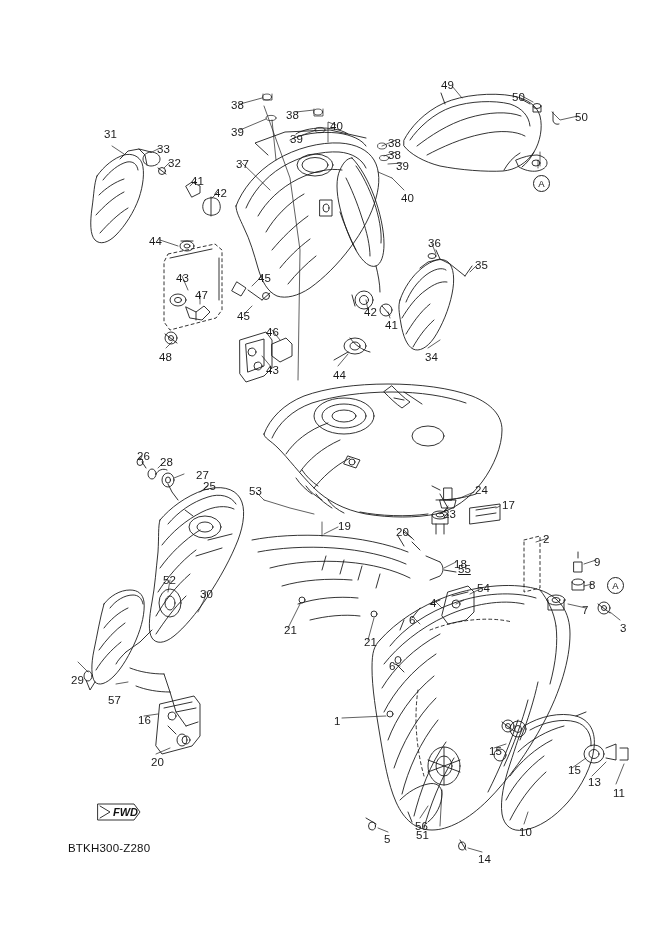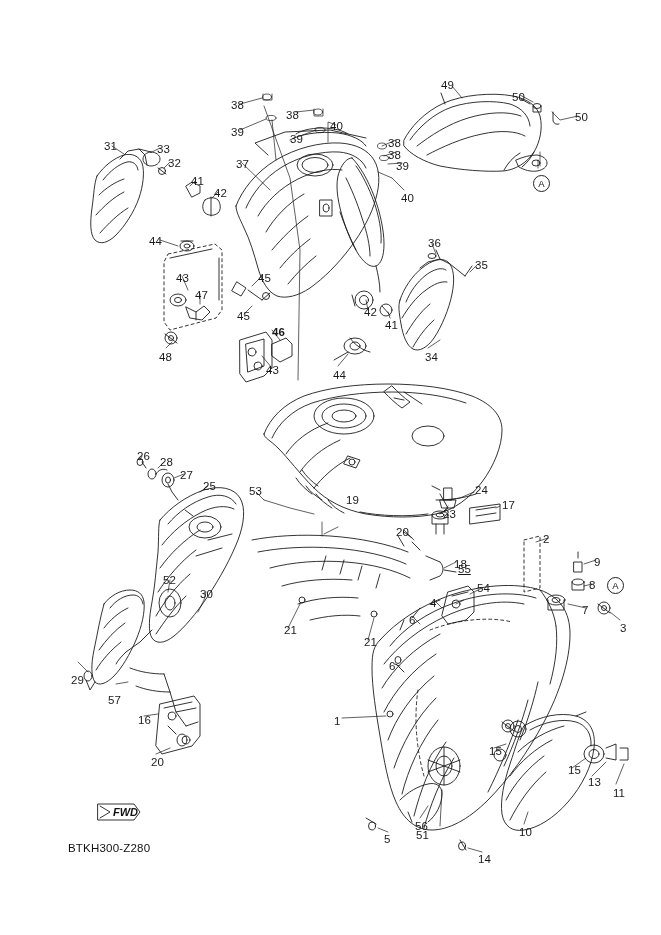--- a/index.html
+++ b/index.html
@@ -501,46 +501,46 @@
       <div class="callout" style="left: 231px; top: 127px;">39</div>
       <div class="callout" style="left: 290px; top: 134px;">39</div>
       <div class="callout" style="left: 330px; top: 121px;">40</div>
       <div class="callout" style="left: 388px; top: 138px;">38</div>
       <div class="callout" style="left: 388px; top: 150px;">38</div>
       <div class="callout" style="left: 396px; top: 161px;">39</div>
       <div class="callout" style="left: 401px; top: 193px;">40</div>
       <div class="callout" style="left: 441px; top: 80px;">49</div>
       <div class="callout" style="left: 512px; top: 92px;">50</div>
       <div class="callout" style="left: 575px; top: 112px;">50</div>
-      <div class="callout" style="left: 104px; top: 141px;">31</div>
+      <div class="callout" style="left: 104px; top: 129px;">31</div>
       <div class="callout" style="left: 157px; top: 144px;">33</div>
       <div class="callout" style="left: 168px; top: 158px;">32</div>
       <div class="callout" style="left: 236px; top: 159px;">37</div>
       <div class="callout" style="left: 191px; top: 176px;">41</div>
       <div class="callout" style="left: 214px; top: 188px;">42</div>
       <div class="callout" style="left: 428px; top: 238px;">36</div>
       <div class="callout" style="left: 475px; top: 260px; text-align: right;">35</div>
       <div class="callout" style="left: 149px; top: 236px;">44</div>
       <div class="callout" style="left: 176px; top: 273px;">43</div>
       <div class="callout" style="left: 195px; top: 290px;">47</div>
       <div class="callout" style="left: 258px; top: 273px;">45</div>
       <div class="callout" style="left: 237px; top: 311px;">45</div>
-      <div class="callout" style="left: 272px; top: 327px; font-weight: bold;">46</div>
+      <div class="callout" style="left: 266px; top: 327px;">46</div>
       <div class="callout" style="left: 159px; top: 352px;">48</div>
       <div class="callout" style="left: 266px; top: 365px;">43</div>
       <div class="callout" style="left: 333px; top: 370px;">44</div>
       <div class="callout" style="left: 364px; top: 307px;">42</div>
       <div class="callout" style="left: 385px; top: 320px;">41</div>
       <div class="callout" style="left: 425px; top: 352px;">34</div>
       <div class="callout" style="left: 137px; top: 451px;">26</div>
       <div class="callout" style="left: 160px; top: 457px;">28</div>
-      <div class="callout" style="left: 180px; top: 470px;">27</div>
+      <div class="callout" style="left: 196px; top: 470px;">27</div>
       <div class="callout" style="left: 203px; top: 481px;">25</div>
       <div class="callout" style="left: 249px; top: 486px;">53</div>
-      <div class="callout" style="left: 338px; top: 495px; margin-left: 8px;">19</div>
+      <div class="callout" style="left: 338px; top: 521px;">19</div>
       <div class="callout" style="left: 475px; top: 485px;">24</div>
       <div class="callout" style="left: 443px; top: 509px;">23</div>
       <div class="callout" style="left: 502px; top: 500px;">17</div>
       <div class="callout" style="left: 396px; top: 527px;">20</div>
       <div class="callout" style="left: 543px; top: 534px;">2</div>
       <div class="callout" style="left: 594px; top: 557px;">9</div>
       <div class="callout" style="left: 454px; top: 559px;">18</div>
       <div class="callout" style="left: 589px; top: 580px;">8</div>
       <div class="callout" style="left: 477px; top: 583px;">54</div>
       <div class="callout" style="left: 458px; top: 564px; text-decoration: underline;">55</div>

